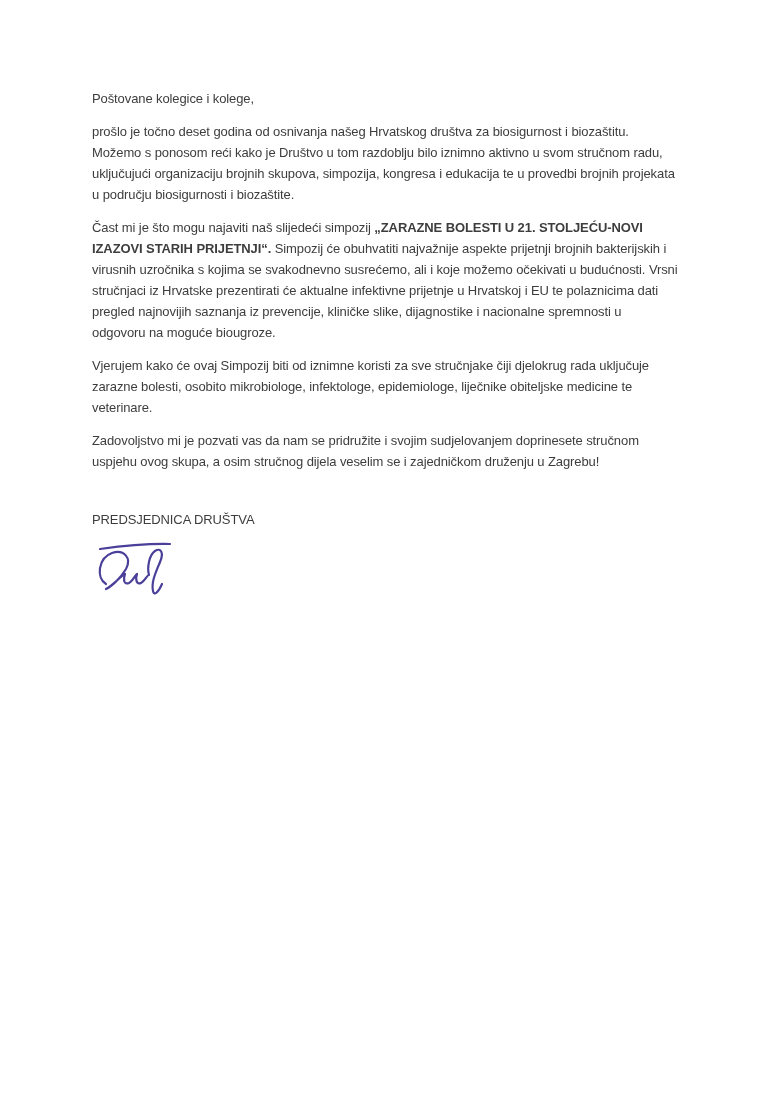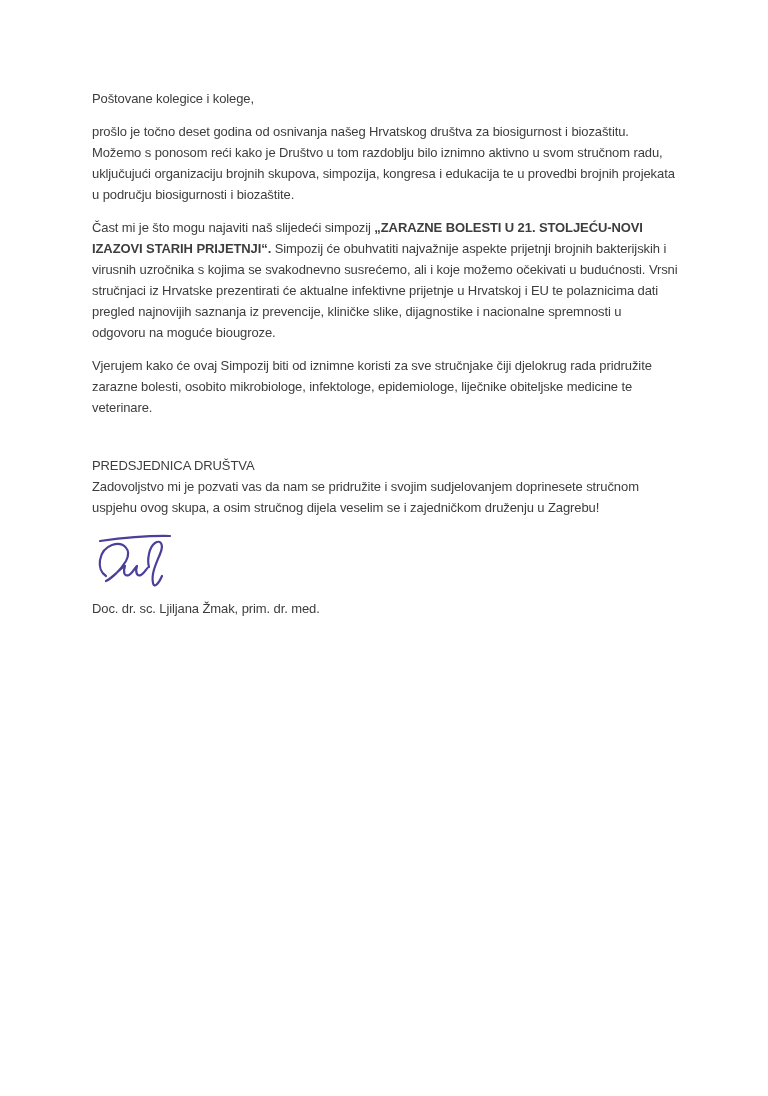--- a/index.html
+++ b/index.html
@@ -55,31 +55,30 @@
 <div class="page">
   <div class="letter-body">
 
     <p class="para">Poštovane kolegice i kolege,</p>
 
     <p class="para">prošlo je točno deset godina od osnivanja našeg Hrvatskog društva za biosigurnost i biozaštitu. Možemo s ponosom reći kako je Društvo u tom razdoblju bilo iznimno aktivno u svom stručnom radu, uključujući organizaciju brojnih skupova, simpozija, kongresa i edukacija te u provedbi brojnih projekata u području biosigurnosti i biozaštite.</p>
 
     <p class="para"><span>Čast mi je što mogu najaviti naš slijedeći simpozij </span><span class="bold">„ZARAZNE BOLESTI U 21. STOLJEĆU-NOVI IZAZOVI STARIH PRIJETNJI“.</span><span> Simpozij će obuhvatiti najvažnije aspekte prijetnji brojnih bakterijskih i virusnih uzročnika s kojima se svakodnevno susrećemo, ali i koje možemo očekivati u budućnosti. Vrsni stručnjaci iz Hrvatske prezentirati će aktualne infektivne prijetnje u Hrvatskoj i EU te polaznicima dati pregled najnovijih saznanja iz prevencije, kliničke slike, dijagnostike i nacionalne spremnosti u odgovoru na moguće biougroze.</span></p>
 
 
-    <p class="para">Vjerujem kako će ovaj Simpozij biti od iznimne koristi za sve stručnjake čiji djelokrug rada pridružite zarazne bolesti, osobito mikrobiologe, infektologe, epidemiologe, liječnike obiteljske medicine te veterinare.</p>
+    <p class="para">Vjerujem kako će ovaj Simpozij biti od iznimne koristi za sve stručnjake čiji djelokrug rada uključuje zarazne bolesti, osobito mikrobiologe, infektologe, epidemiologe, liječnike obiteljske medicine te veterinare.</p>
+
+    <p class="para">Zadovoljstvo mi je pozvati vas da nam se pridružite i svojim sudjelovanjem doprinesete stručnom uspjehu ovog skupa, a osim stručnog dijela veselim se i zajedničkom druženju u Zagrebu!</p>
 
     <p class="para closing-role">PREDSJEDNICA DRUŠTVA</p>
-
-    <p class="para">Zadovoljstvo mi je pozvati vas da nam se pridružite i svojim sudjelovanjem doprinesete stručnom uspjehu ovog skupa, a osim stručnog dijela veselim se i zajedničkom druženju u Zagrebu!</p>
 
     <div class="signature">
       <svg viewBox="0 0 100 62" width="100" height="62" aria-hidden="true">
         <g fill="none" stroke-width="2.2" stroke-linecap="round" stroke-linejoin="round" stroke="#4a3f99">
           <path d="M10,11 C32,8 58,5.5 80,6"></path>
           <path d="M16,46 C6,40 8,20 22,15 C34,11 42,20 36,31 C30,41 21,49 16,51 C23,47 31,38 35,36 C33,42 34,47 39,45 C43,43 45,37 47,36 C45,42 47,47 51,45 C55,43 57,37 59,37 C57,30 59,17 65,13 C71,9 74,15 70,24 C66,34 61,44 63,53 C64,58 68,55 72,46"></path>
         </g>
       </svg>
     </div>
 
-    <p class="para signatory">Doc. dr. sc. Ljiljana Žmak, prim. dr. med.</p>
 
   </div>
 </div>
 
 </body></html>

